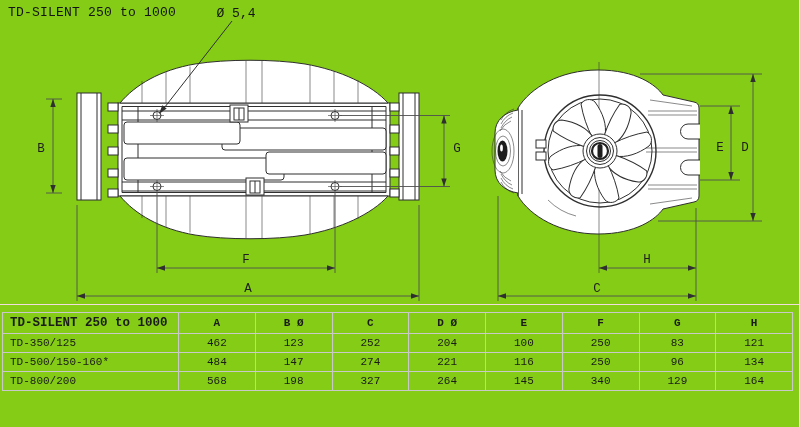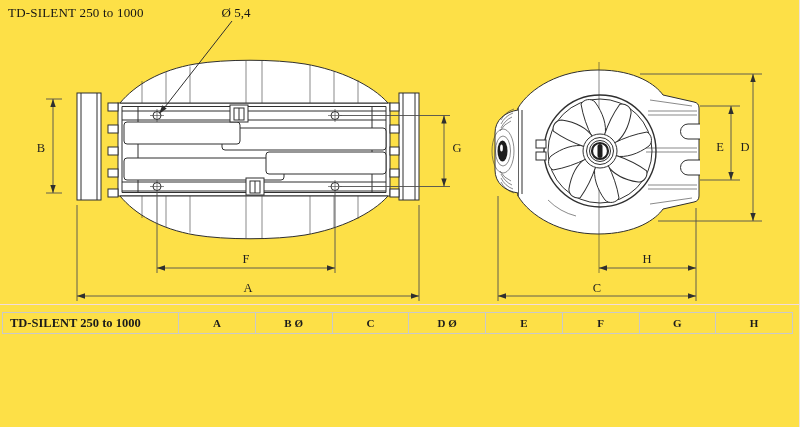--- a/index.html
+++ b/index.html
@@ -1,18 +1,18 @@
 <!DOCTYPE html>
 <html><head>
 <meta charset="utf-8">
 <style>
   html,body{margin:0;padding:0;background:#fff;}
   .stage{
-    position:relative;width:800px;height:427px;background:#fde047;
-    font-family:Liberation Serif, serif;overflow:hidden;
+    position:relative;width:800px;height:427px;background:#84cc16;
+    font-family:Liberation Mono, monospace;overflow:hidden;
     border-right:1px solid #ece2e2;box-sizing:border-box;
   }
   .page-title{
     position:absolute;left:8px;top:5px;font-size:13px;color:#141414;
     letter-spacing:.2px;white-space:pre;
   }
   svg.drawing{position:absolute;left:0;top:0;display:block;}
   .ln{stroke:#2f2f2f;fill:none;stroke-width:1;}
   .lnw{stroke:#2f2f2f;fill:#ffffff;stroke-width:1;}
   .ln2{stroke:#2f2f2f;fill:none;stroke-width:1.4;}
@@ -310,16 +310,49 @@
           <th>B Ø</th>
           <th>C</th>
           <th>D Ø</th>
           <th>E</th>
           <th>F</th>
           <th>G</th>
           <th>H</th>
         </tr>
     </thead>
     <tbody>
+        <tr>
+          <td class="model-col">TD-350/125</td>
+          <td>462</td>
+          <td>123</td>
+          <td>252</td>
+          <td>204</td>
+          <td>100</td>
+          <td>250</td>
+          <td>83</td>
+          <td>121</td>
+        </tr>
+        <tr>
+          <td class="model-col">TD-500/150-160*</td>
+          <td>484</td>
+          <td>147</td>
+          <td>274</td>
+          <td>221</td>
+          <td>116</td>
+          <td>250</td>
+          <td>96</td>
+          <td>134</td>
+        </tr>
+        <tr>
+          <td class="model-col">TD-800/200</td>
+          <td>568</td>
+          <td>198</td>
+          <td>327</td>
+          <td>264</td>
+          <td>145</td>
+          <td>340</td>
+          <td>129</td>
+          <td>164</td>
+        </tr>
       </tbody>
   </table>
 
 </div>
 
 </body></html>

